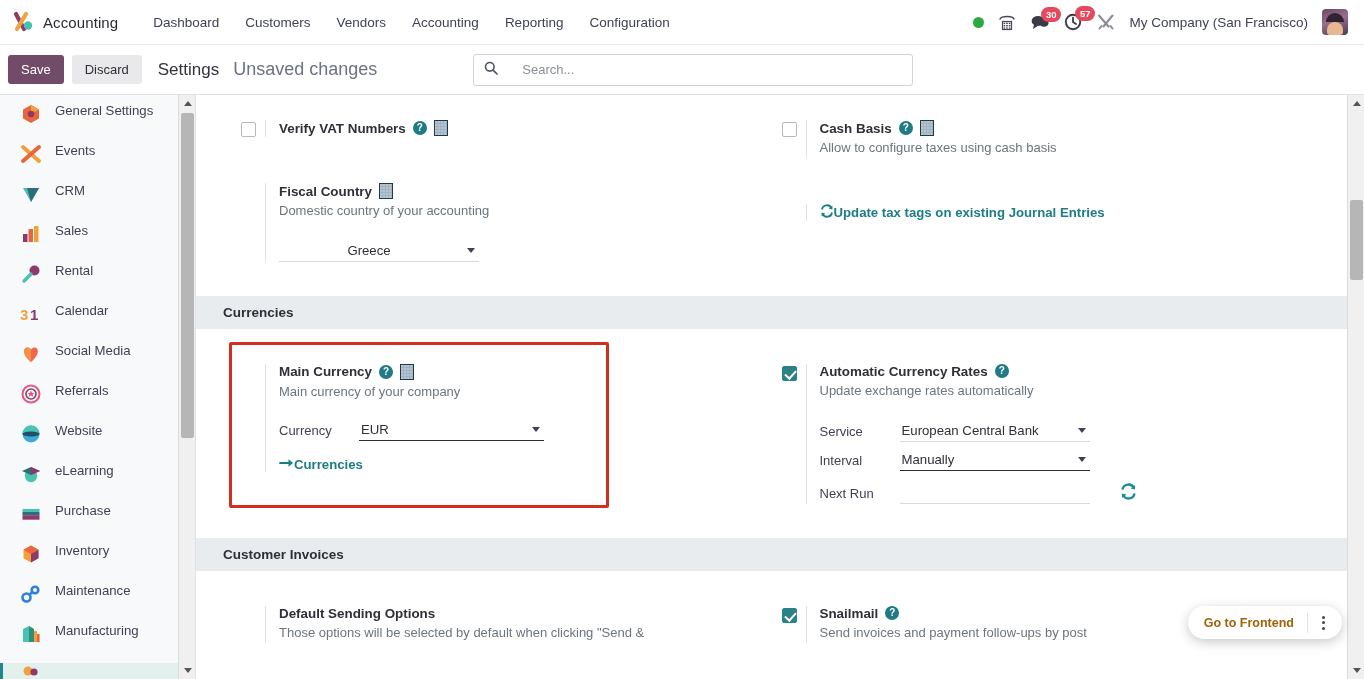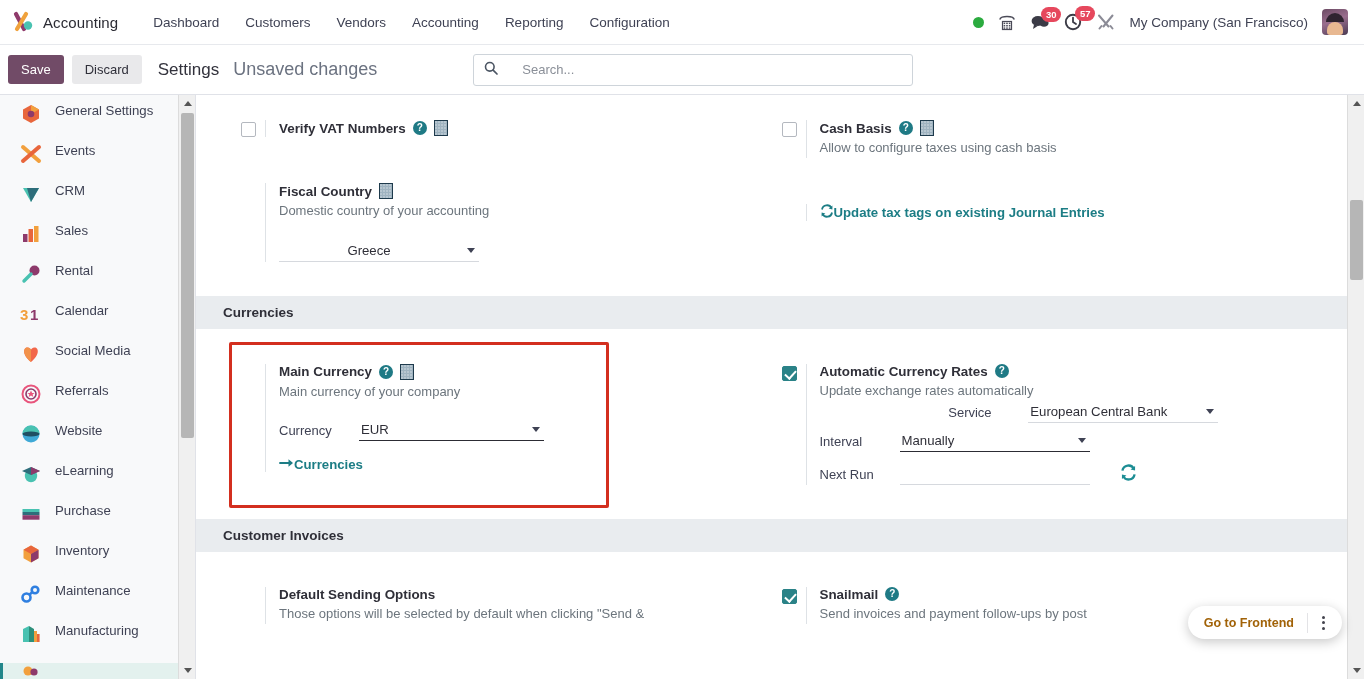--- a/index.html
+++ b/index.html
@@ -547,21 +547,21 @@
               <div class="chk-col">
                 <span class="chk on"></span>
               </div>
               <div class="sbody">
                 <div class="stitle">
                   <span>Automatic Currency Rates</span>
                   <span class="ico-help">?</span>
                 </div>
                 <div class="sdesc">Update exchange rates automatically</div>
 
-                <div class="field-row" style="margin-top:1px;justify-content:center;">
+                <div class="field-row" style="margin-top:20px;">
                   <div class="field-label">Service</div>
                   <div class="select-wrap light" style="width:190px;">
                     <div class="val">European Central Bank</div>
                     <span class="caret"></span>
                   </div>
                 </div>
 
                 <div class="field-row" style="margin-top:8px;">
                   <div class="field-label">Interval</div>
                   <div class="select-wrap dark" style="width:190px;">

